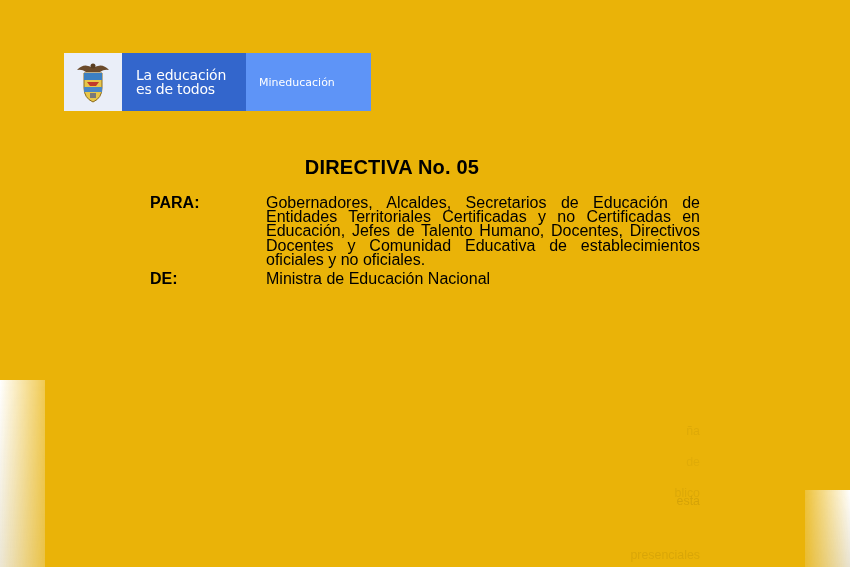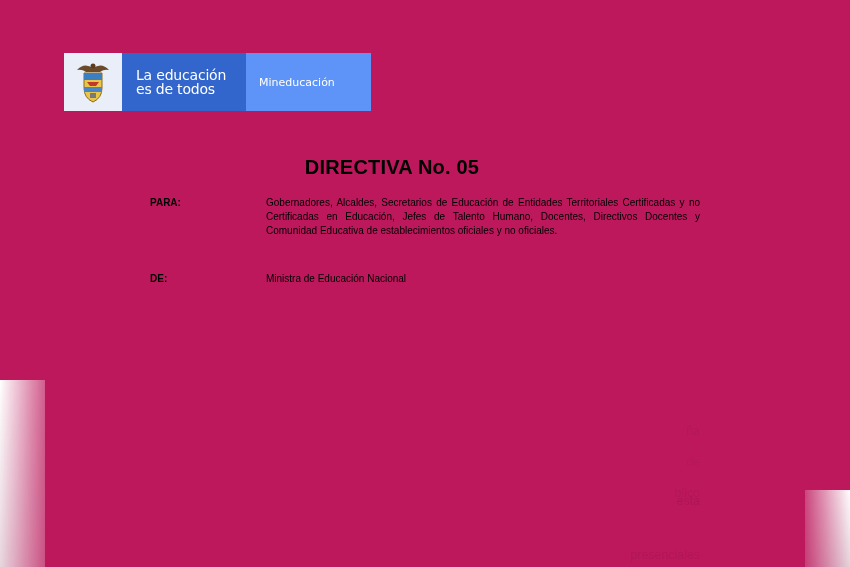--- a/index.html
+++ b/index.html
@@ -8,21 +8,21 @@
       width: 850px;
       height: 567px;
       overflow: hidden;
       background: #ffffff;
       font-family: "Liberation Sans", sans-serif;
     }
     .stage {
       position: relative;
       width: 850px;
       height: 567px;
-      background: #be185d;
+      background: #eab308;
       overflow: hidden;
     }
     
     .edge-left {
       position: absolute;
       left: 0; top: 380px;
       width: 45px; height: 187px;
       background: linear-gradient(to bottom, rgba(255,255,255,1) 0%, rgba(236,236,236,0.9) 100%);
       -webkit-mask-image: linear-gradient(to right, rgba(0,0,0,1), rgba(0,0,0,0.3));
       mask-image: linear-gradient(to right, rgba(0,0,0,1), rgba(0,0,0,0.3));
@@ -92,21 +92,21 @@
       color: #000000;
       letter-spacing: 0.2px;
     }
 
     
     .field {
       position: absolute;
       left: 150px;
       width: 550px;
       display: flex;
-      font-size: 10px;
+      font-size: 16px;
       line-height: 14.2px;
       color: #000000;
     }
     .field-label {
       width: 88px;
       flex-shrink: 0;
       font-weight: bold;
     }
     .field-value {
       width: 462px;

